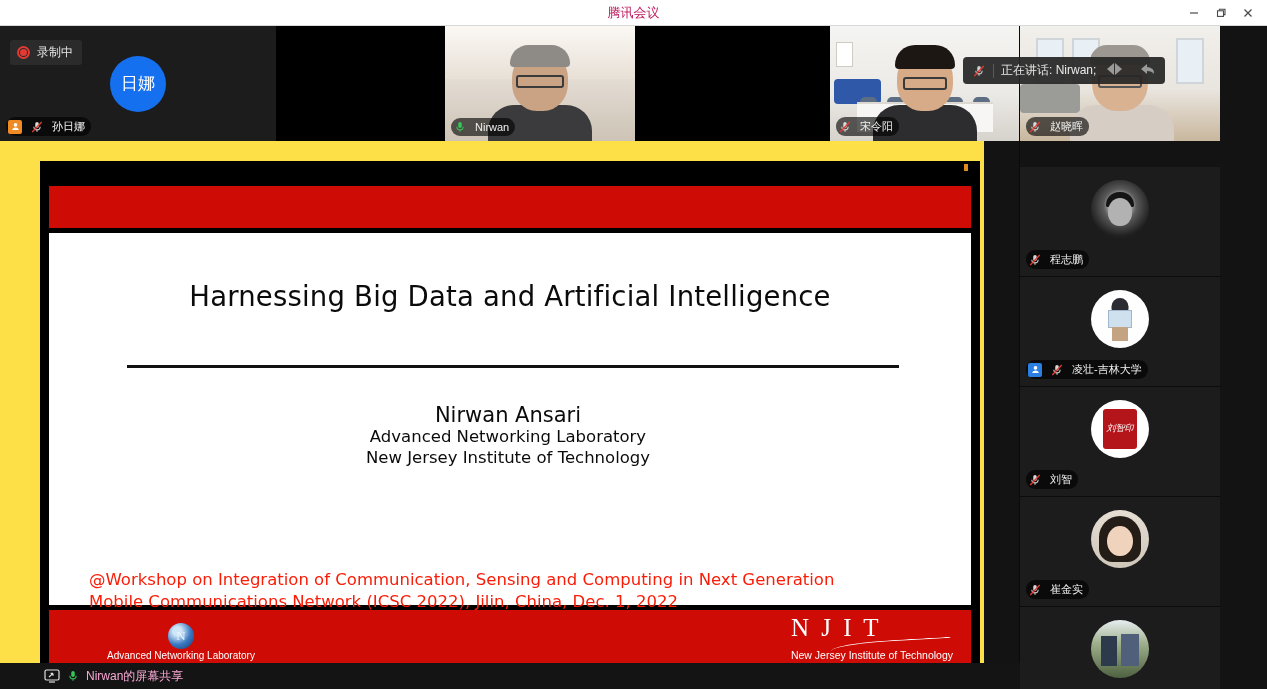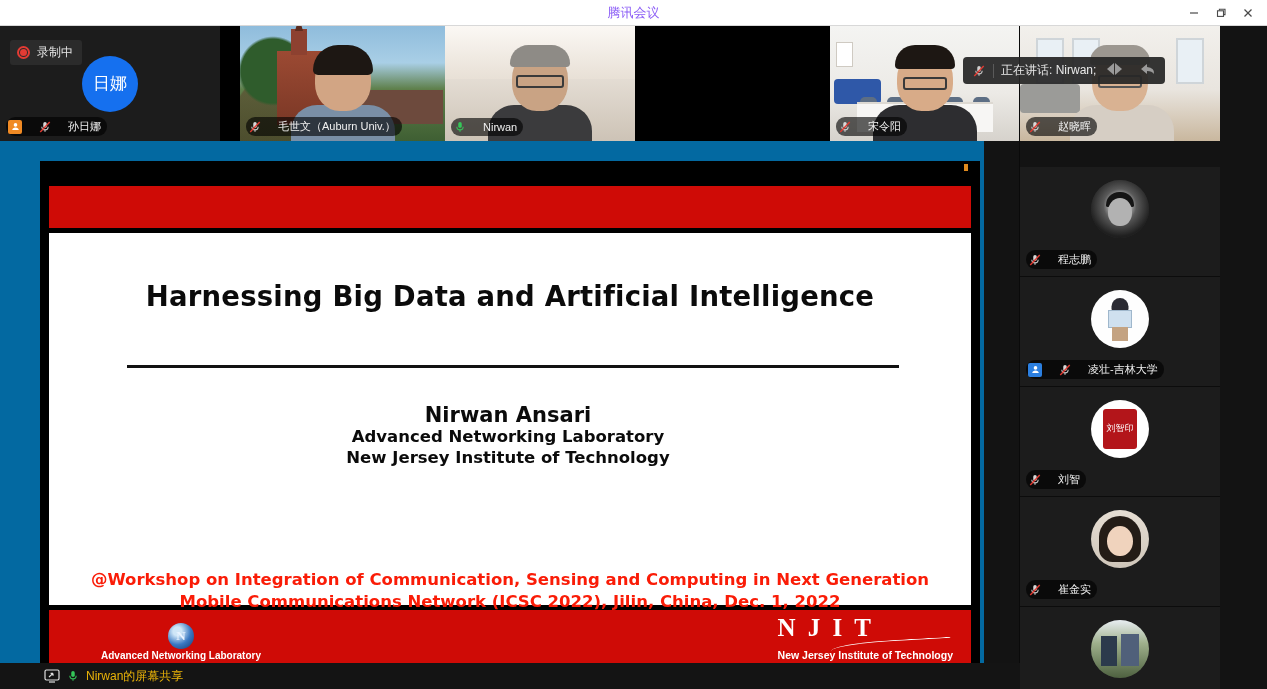--- a/index.html
+++ b/index.html
@@ -3,54 +3,54 @@
 <meta charset="utf-8">
 <style>
   * { margin:0; padding:0; box-sizing:border-box; }
   html,body { width:1267px; height:689px; overflow:hidden; background:#1c1c1c;
               font-family:"Liberation Sans","DejaVu Sans",sans-serif; }
 
   
   .titlebar{ position:absolute; left:0; top:0; width:1267px; height:26px;
              background:#ffffff; border-bottom:1px solid #d8d8d8; }
   .titlebar-text{ position:absolute; left:0; top:0; width:1267px; height:26px;
-                  line-height:26px; text-align:center; font-size:13px; color:#8b5cf6; }
+                  line-height:26px; text-align:center; font-size:13px; color:#be185d; }
   .wincontrols{ position:absolute; right:6px; top:0; height:26px; display:flex; align-items:center; }
   .wbtn{ width:27px; height:26px; display:flex; align-items:center; justify-content:center;
          color:#4a4a4a; font-size:13px; cursor:default; }
   .wbtn svg{ display:block; }
 
   
   .app{ position:absolute; left:0; top:26px; width:1267px; height:663px; background:#131313; }
 
   
   .rec{ position:absolute; left:10px; top:14px; display:flex; align-items:center;
         gap:7px; background:#2b2b2b; border-radius:3px; padding:4px 9px 4px 7px; z-index:30;}
   .rec-dot{ width:13px; height:13px; border-radius:50%; border:2px solid #e33b34;
             display:flex; align-items:center; justify-content:center; }
   .rec-dot i{ width:7px; height:7px; border-radius:50%; background:#e33b34; display:block;}
   .rec-label{ font-size:12px; color:#e6e6e6; }
 
   
   .filmstrip{ position:absolute; left:0; top:0; width:1020px; height:115px; background:#000; }
   .tile{ position:absolute; top:0; height:115px; overflow:hidden; background:#111; }
 
-  .t0{ left:0;    width:220px; background:#1c1c1c;text-align:center; }
+  .t0{ left:0;    width:276px; background:#1c1c1c;text-align:center; }
   .t1{ left:240px;width:205px; }
   .t2{ left:445px;width:190px;text-align:right; }
   .t3{ left:635px;width:195px; }
   .t4{ left:830px;width:190px; }
   .t5{ left:1020px;width:200px; }
 
   .avatar-big{ position:absolute; left:50%; top:50%; transform:translate(-50%,-50%);
                width:56px; height:56px; border-radius:50%; background:#1570ef;
                color:#fff; font-size:17px; display:flex; align-items:center; justify-content:center;}
 
   .nametag{ position:absolute; left:6px; bottom:5px; display:flex; align-items:center;
-            gap:16px; background:rgba(0,0,0,.62); border-radius:9px; padding:2px 6px 2px 2px;
+            gap:8px; background:rgba(0,0,0,.62); border-radius:9px; padding:2px 6px 2px 2px;
             max-width:95%; }
   .nametag .nm{ font-size:11px; color:#f0f0f0; white-space:nowrap; overflow:hidden;
                 text-overflow:ellipsis; }
   .host-ico{ width:14px; height:14px; background:#f08a24; border-radius:2px;
              display:flex; align-items:center; justify-content:center; flex:0 0 auto;}
   .cohost-ico{ width:14px; height:14px; background:#2b7fe0; border-radius:2px;
                display:flex; align-items:center; justify-content:center; flex:0 0 auto;}
   .mic{ width:14px; height:14px; flex:0 0 auto; display:block; }
 
   
@@ -113,40 +113,40 @@
             width:48px; height:13px; border:2px solid #3a3a3a; border-radius:3px; }
 
   
   .toast{ position:absolute; left:963px; top:31px; height:27px; display:flex; align-items:center;
           gap:7px; background:rgba(38,38,38,.93); border-radius:4px; padding:0 9px; z-index:40;}
   .toast .sep{ width:1px; height:14px; background:#5a5a5a; }
   .toast .tx{ font-size:12px; color:#eaeaea; white-space:nowrap;}
   .toast .chev{ color:#bdbdbd; }
 
   
-  .stage{ position:absolute; left:0; top:115px; width:984px; height:548px; background:#0369a1;font-weight:bold;}
+  .stage{ position:absolute; left:0; top:115px; width:984px; height:548px; background:#fde047;}
   .slide{ position:absolute; left:40px; top:20px; width:940px; height:508px;
           background:#000; }
   .slide-redtop{ position:absolute; left:9px; top:25px; right:9px; height:42px; background:#cf0b06;}
   .slide-white{ position:absolute; left:9px; top:72px; right:9px; bottom:64px; background:#fff;}
   .slide-redbot{ position:absolute; left:9px; bottom:5px; right:9px; height:54px; background:#cf0b06;}
   .orange-dot{ position:absolute; right:12px; top:3px; width:4px; height:7px; background:#e08a1e;}
 
   .sl-title{ position:absolute; left:0; right:0; top:46px; text-align:center;
              font-family:"DejaVu Sans",sans-serif; font-size:27.5px; color:#0b0b0b;
              line-height:1.28; letter-spacing:.2px;}
   .sl-rule{ position:absolute; left:78px; right:72px; top:132px; height:3px; background:#111;}
   .sl-auth{ position:absolute; left:0; right:4px; top:170px; text-align:center;
             font-family:"DejaVu Sans",sans-serif; color:#0b0b0b;}
   .sl-auth .a1{ font-size:21px; line-height:1.16; }
   .sl-auth .a2{ font-size:16.5px; line-height:1.26; }
   .sl-email{ position:absolute; left:0; right:0; top:268px; text-align:center;
              font-family:"DejaVu Sans",sans-serif; font-size:22px; color:#0b0b0b;}
   .sl-email a{ color:#1a7f7f; text-decoration:underline; }
-  .sl-venue{ position:absolute; left:40px; right:40px; top:336px; text-align:center;
+  .sl-venue{ position:absolute; left:40px; right:40px; top:336px; text-align:left;
              font-family:"DejaVu Sans",sans-serif; font-size:16.5px; color:#fa1c07;
              line-height:1.34;}
 
   .foot-left{ position:absolute; left:22px; bottom:3px; width:220px; text-align:center; }
   .anl-logo{ width:26px; height:26px; border-radius:50%; margin:0 auto 1px;
              background:radial-gradient(circle at 36% 32%, #cfe6f7 0 18%, #3a78c2 55%, #14386d 100%);
              display:flex; align-items:center; justify-content:center;
              color:#eaf3ff; font-size:13px; font-family:"Liberation Serif",serif;}
   .foot-left .lbl{ font-size:10px; color:#fff; }
   .foot-right{ position:absolute; right:18px; bottom:3px; text-align:left; }
@@ -173,38 +173,38 @@
   .av-boy .l{ position:absolute; left:50%; top:37px; transform:translateX(-50%);
               width:16px; height:14px; background:#c4a382;}
   .av-bw{ width:100%; height:100%;
           background:radial-gradient(circle at 50% 44%, #d9d9d9 0 16%, #5a5a5a 38%, #202020 70%, #0d0d0d 100%);
           position:relative; filter:grayscale(1);}
   .av-bw .f{ position:absolute; left:50%; top:18px; transform:translateX(-50%);
              width:24px; height:28px; border-radius:50% 50% 46% 46%; background:#b9b1a8;}
   .av-bw .hr{ position:absolute; left:50%; top:12px; transform:translateX(-50%);
              width:28px; height:15px; border-radius:14px 14px 2px 2px; background:#151515;}
   .av-seal{ width:100%; height:100%; background:#fff; position:relative;
-            display:flex; align-items:center; justify-content:center;}
+            display:flex; align-items:center; justify-content:center;font-style:italic;}
   .av-seal .sq{ width:34px; height:40px; background:#b3151a; border-radius:3px;
             color:#fff; font-size:9px; display:flex; align-items:center; justify-content:center;
             text-align:center; line-height:1.05; padding:2px; font-family:"DejaVu Sans",sans-serif;}
   .av-girl{ width:100%; height:100%; background:linear-gradient(180deg,#e6ded3,#cfc6ba); position:relative;}
   .av-girl .hr{ position:absolute; left:50%; top:6px; transform:translateX(-50%);
                 width:42px; height:46px; border-radius:22px 22px 14px 14px; background:#241c16;}
   .av-girl .fc{ position:absolute; left:50%; top:16px; transform:translateX(-50%);
                 width:26px; height:30px; border-radius:50% 50% 48% 48%; background:#f0d3bd;}
   .av-photo{ width:100%; height:100%; position:relative;
              background:linear-gradient(180deg,#e8eef2 0%,#9fb08c 40%,#4e6140 100%);}
   .av-photo .p1{ position:absolute; left:10px; top:16px; width:16px; height:30px; background:#2c3a4c;}
   .av-photo .p2{ position:absolute; right:10px; top:14px; width:18px; height:32px; background:#50607a;}
 
   
   .statusbar{ position:absolute; left:0; bottom:0; width:1020px; height:26px;
               background:#141414; display:flex; align-items:center; gap:6px; padding-left:44px;}
-  .statusbar .sm{ font-size:12px; color:#eab308; }
+  .statusbar .sm{ font-size:12px; color:#f9a8d4; }
   .share-ico{ width:16px; height:14px; display:block; }
 
   .vsep{ position:absolute; left:1019px; top:0; width:1px; height:689px; background:#0a0a0a;}
 </style>
 </head>
 <body>
 
 <div class="titlebar">
   <div class="titlebar-text">腾讯会议</div>
   <div class="wincontrols">
@@ -251,43 +251,20 @@
         <svg class="mic" viewBox="0 0 16 16">
           <rect x="6" y="2.2" width="4" height="7" rx="2" fill="#d8d8d8"></rect>
           <path d="M4.4 7.6a3.6 3.6 0 0 0 7.2 0" fill="none" stroke="#d8d8d8" stroke-width="1.2"></path>
           <line x1="8" y1="11.2" x2="8" y2="13.4" stroke="#d8d8d8" stroke-width="1.2"></line>
           <line x1="2.6" y1="13.6" x2="13.4" y2="2.2" stroke="#e03b32" stroke-width="1.6"></line>
         </svg>
         <span class="nm">孙日娜</span>
       </div>
     </div>
 
-    <div class="tile t1">
-      <div class="bg-auburn">
-        <div class="tree"></div>
-          <div class="bldg"></div>
-          <div class="wall"></div>
-      </div>
-      <div class="person" style="width:110px;">
-        <div style="position:relative;">
-            <div class="p-hair"></div>
-            <div class="p-head"></div>
-          </div>
-        <div class="p-body" style="background:#7a8fa6;"></div>
-      </div>
-      <div class="nametag">
-        <svg class="mic" viewBox="0 0 16 16">
-          <rect x="6" y="2.2" width="4" height="7" rx="2" fill="#d8d8d8"></rect>
-          <path d="M4.4 7.6a3.6 3.6 0 0 0 7.2 0" fill="none" stroke="#d8d8d8" stroke-width="1.2"></path>
-          <line x1="8" y1="11.2" x2="8" y2="13.4" stroke="#d8d8d8" stroke-width="1.2"></line>
-          <line x1="2.6" y1="13.6" x2="13.4" y2="2.2" stroke="#e03b32" stroke-width="1.6"></line>
-        </svg>
-        <span class="nm">毛世文（Auburn Univ.）</span>
-      </div>
-    </div>
 
     <div class="tile t2">
       <div class="bg-room">
           <div class="shade"></div>
         </div>
       <div class="person" style="width:110px;">
         <div style="position:relative;">
           <div class="p-hair" style="background:#8e8b86; height:22px;"></div>
           <div class="p-head" style="background:#c9a384;"></div>
           <div class="p-glass"></div>

